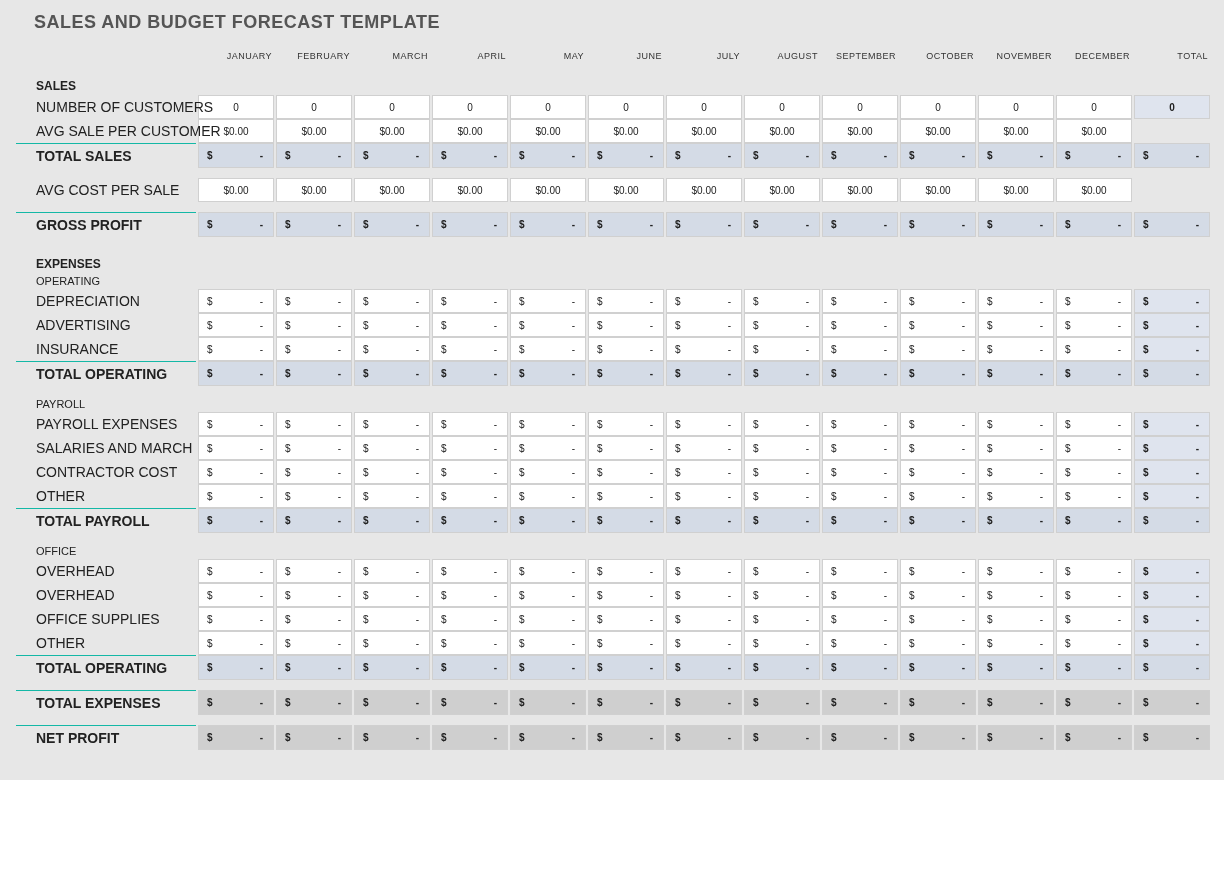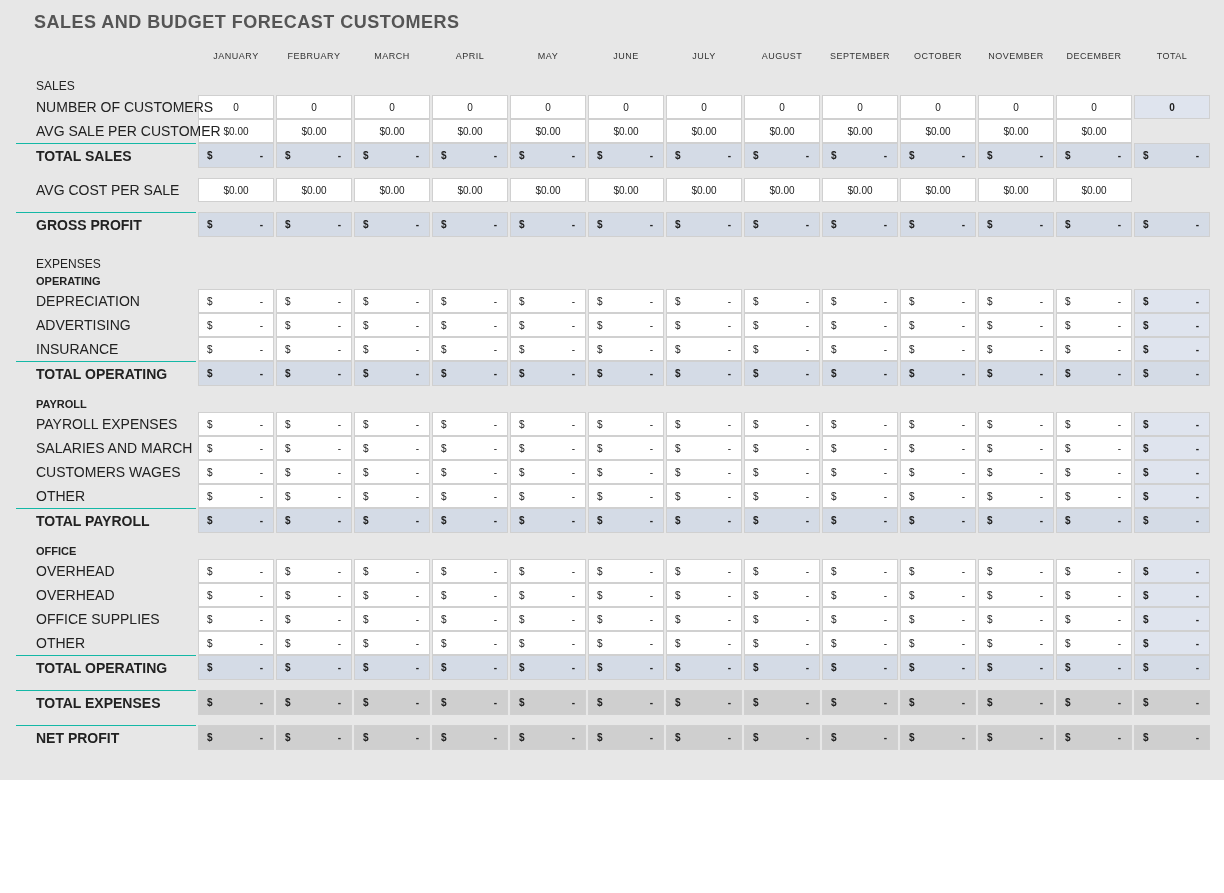--- a/index.html
+++ b/index.html
@@ -24,40 +24,40 @@
     padding: 4px 0 10px 20px;
   }
   table { border-collapse: separate; border-spacing: 2px 0; width: 100%; table-layout: fixed; }
   col.lbl { width: 180px; }
   col.mon { width: 76px; }
   col.tot { width: 76px; }
   th.month, th.total {
     font-weight: 400;
     font-size: 9px;
     color: #333;
-    text-align: center;
+    text-align: right;
     padding: 8px 2px;
     letter-spacing: .5px;
     margin-top: 16px;
   }
   td.label {
     font-size: 14px;
     color: #222;
     padding: 4px 4px 4px 20px;
     text-align: left;
     white-space: nowrap;
   }
   td.section {
-    font-weight: 400;
+    font-weight: 700;
     font-size: 12px;
     padding: 10px 4px 2px 20px;
     border: none;
   }
   td.sub {
-    font-weight: 700;
+    font-weight: 400;
     font-size: 11px;
     padding: 2px 4px 2px 20px;
   }
   td.bold { font-weight: 700; }
   td.cell {
     background: #ffffff;
     border: 1px solid #d0d0d0;
     text-align: center;
     padding: 4px 2px;
     font-size: 10px;
@@ -87,21 +87,21 @@
     background: #cfcfcf;
     font-weight: 700;
   }
   tr.spacer td { height: 10px; padding:0; border:none; }
   tr.calc td.label { font-weight:700; border-top:1px solid #14b8a6; }
 </style>
 </head>
 <body>
 
 <div class="sheet">
-  <div class="title">SALES AND BUDGET FORECAST CUSTOMERS</div>
+  <div class="title">SALES AND BUDGET FORECAST TEMPLATE</div>
   <table>
     <colgroup>
       <col class="lbl">
       <col class="mon">
         <col class="mon">
         <col class="mon">
         <col class="mon">
       <col class="mon">
         <col class="mon">
         <col class="mon">
@@ -377,21 +377,21 @@
           <td class="cell dollar">-</td>
           <td class="cell dollar">-</td>
           <td class="cell dollar">-</td>
           <td class="cell dollar">-</td>
           <td class="cell dollar">-</td>
           <td class="cell dollar">-</td>
           <td class="cell dollar">-</td>
           <td class="cell dollar totalcell">-</td>
         </tr>
         <tr>
-          <td class="label ">CUSTOMERS WAGES</td>
+          <td class="label ">CONTRACTOR COST</td>
           <td class="cell dollar">-</td>
           <td class="cell dollar">-</td>
           <td class="cell dollar">-</td>
           <td class="cell dollar">-</td>
           <td class="cell dollar">-</td>
           <td class="cell dollar">-</td>
           <td class="cell dollar">-</td>
           <td class="cell dollar">-</td>
           <td class="cell dollar">-</td>
           <td class="cell dollar">-</td>

